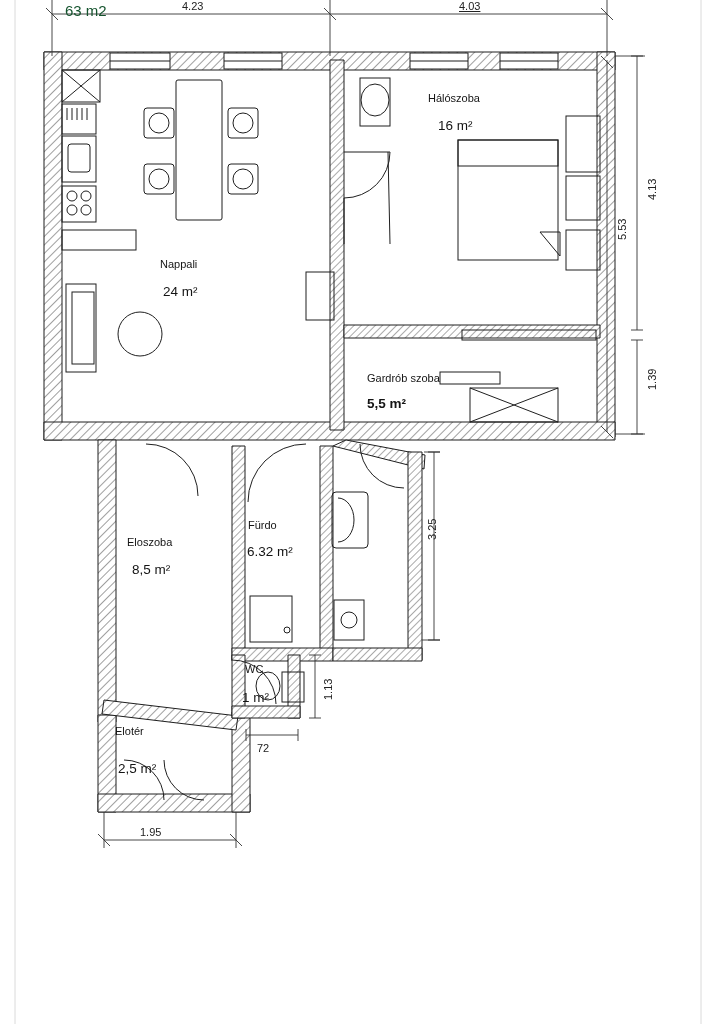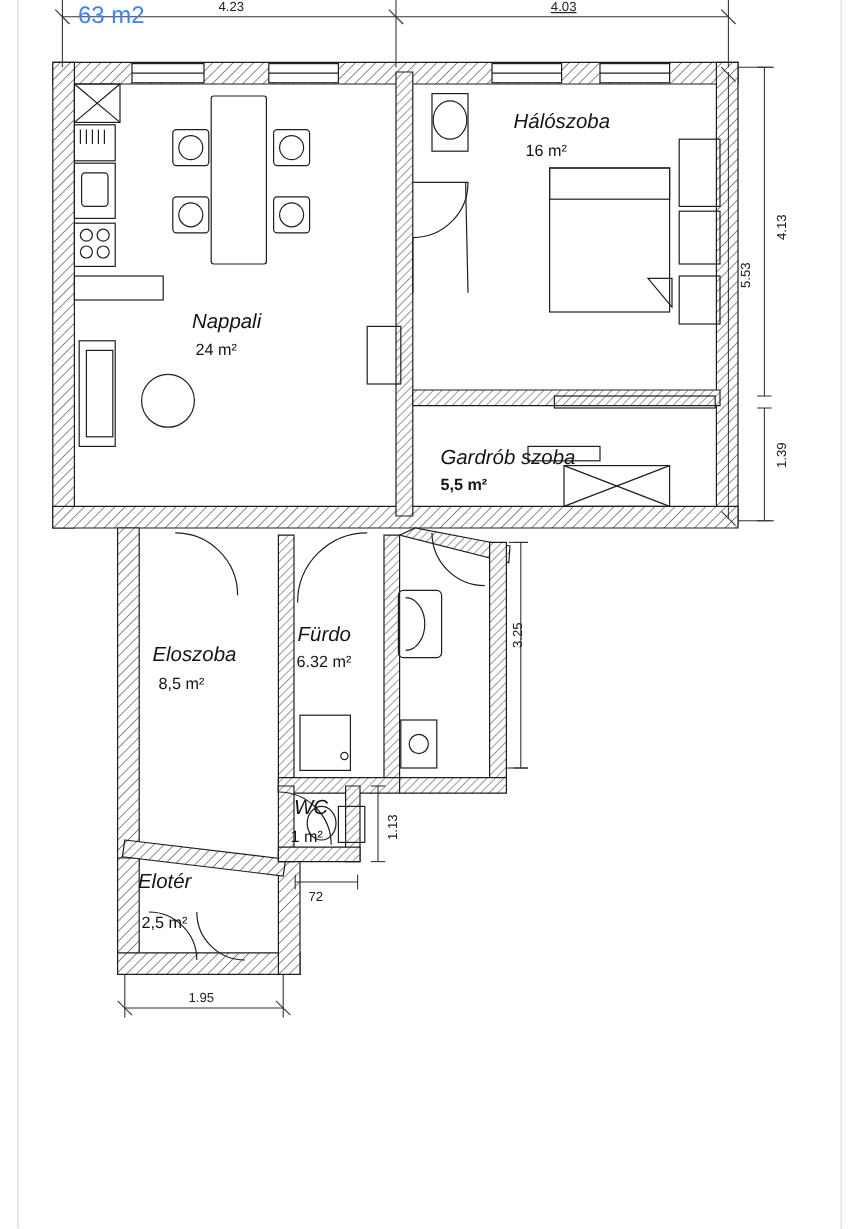--- a/index.html
+++ b/index.html
@@ -21,28 +21,28 @@
     width: 718px;
     height: 1024px;
   }
   .lbl {
     position: absolute;
     font-family: "Liberation Sans", sans-serif;
     color: #141414;
     white-space: nowrap;
     line-height: 1.18;
   }
-  .room-name { font-size: 17px; font-style: italic; }
+  .room-name { font-size: 11px; }
   .room-area { font-size: 13.5px; }
   .dim { font-size: 11px; color: #222; }
   .dim-v {
     transform: rotate(-90deg);
     transform-origin: left top;
   }
-  .title { font-size: 20px; color: #3b82f6; }
+  .title { font-size: 15px; color: #14532d; }
 </style>
 </head>
 <body>
 
 <svg id="plan" viewBox="0 0 718 1024">
   <defs>
     <pattern id="hatch" width="6" height="6" patternUnits="userSpaceOnUse" patternTransform="rotate(45)">
       <rect width="6" height="6" fill="#ffffff"></rect>
       <line x1="0" y1="0" x2="0" y2="6" stroke="#2a2a2a" stroke-width="0.9"></line>
     </pattern>
@@ -273,19 +273,19 @@
 
 <div class="lbl room-name" style="left:245px; top:663px;">WC</div>
 <div class="lbl room-area" style="left:242px; top:690px;">1 m²</div>
 
 <div class="lbl room-name" style="left:115px; top:725px;">Elotér</div>
 <div class="lbl room-area" style="left:118px; top:761px;">2,5 m²</div>
 
 <div class="lbl dim" style="left:182px; top:0px;">4.23</div>
 <div class="lbl dim" style="left:459px; top:0px;text-decoration:underline;">4.03</div>
 <div class="lbl dim" style="left:257px; top:742px;">72</div>
-<div class="lbl dim" style="left:157px; top:826px;text-align:center;">1.95</div>
+<div class="lbl dim" style="left:140px; top:826px;text-align:center;">1.95</div>
 
 <div class="lbl dim dim-v" style="left:646px; top:200px;">4.13</div>
 <div class="lbl dim dim-v" style="left:616px; top:240px;">5.53</div>
 <div class="lbl dim dim-v" style="left:646px; top:390px;">1.39</div>
 <div class="lbl dim dim-v" style="left:426px; top:540px;">3.25</div>
 <div class="lbl dim dim-v" style="left:322px; top:700px;">1.13</div>
 
 </body></html>

